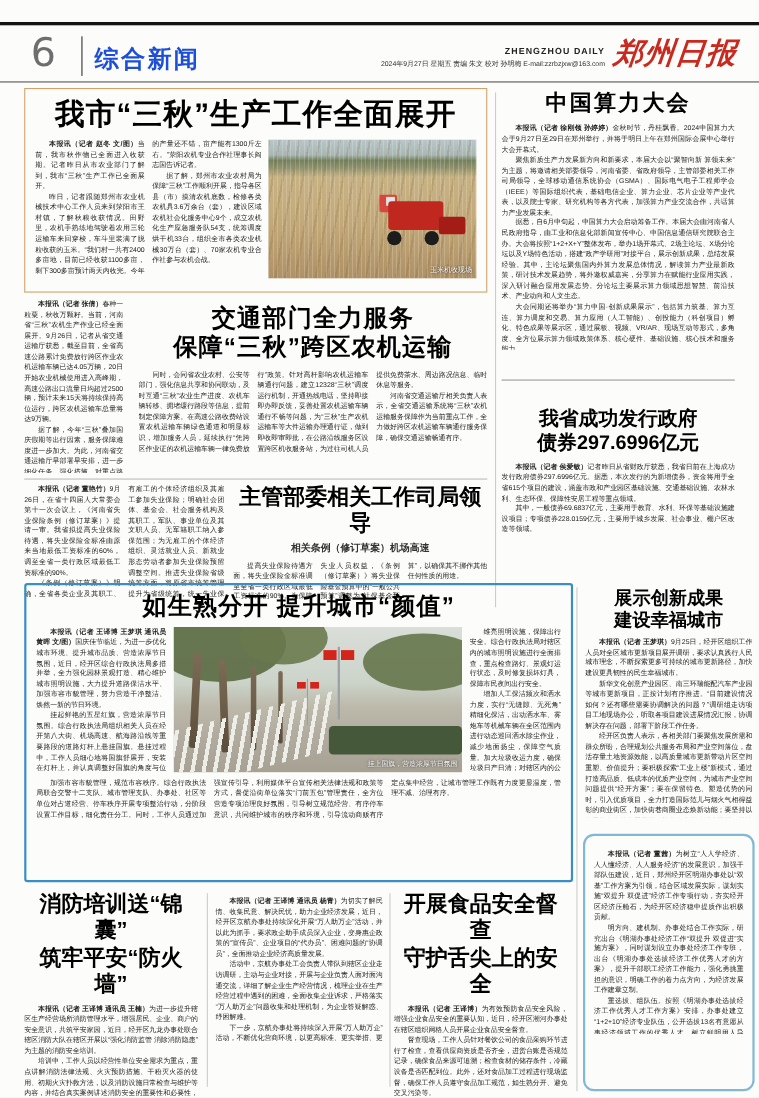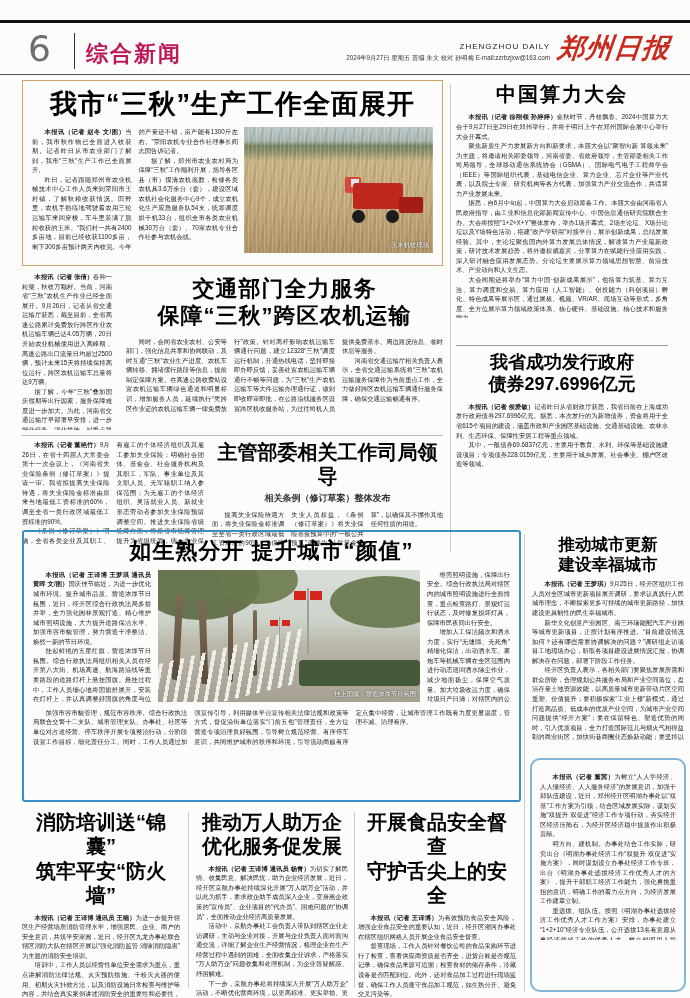--- a/index.html
+++ b/index.html
@@ -7,24 +7,24 @@
   .page{position:relative;width:690px;height:998px;margin:0 auto;background:#fcfcfa;overflow:hidden;color:#1a1a1a;}
   .abs{position:absolute;}
   .rule-h{position:absolute;background:#bbb;height:1px;}
   .rule-v{position:absolute;background:#ccc;width:1px;}
 
   
   .topline{position:absolute;left:0;top:20px;width:690px;height:3px;background:#141414;}
   .headerline{position:absolute;left:0;top:74px;width:690px;height:1px;background:#555;}
   .pagenum{position:absolute;left:28px;top:28px;font-size:36px;color:#6e6e6e;font-family:"DejaVu Sans",sans-serif;}
   .pn-sep{position:absolute;left:74px;top:33px;width:1px;height:36px;background:#333;}
-  .section-title{position:absolute;left:86px;top:39px;font-size:22px;font-weight:bold;letter-spacing:2px;color:#be185d;}
+  .section-title{position:absolute;left:86px;top:39px;font-size:22px;font-weight:bold;letter-spacing:2px;color:#1d4ed8;}
   .mast{position:absolute;right:20px;top:30px;display:flex;align-items:flex-end;gap:8px;}
   .mast-col{text-align:right;padding-bottom:3px;}
-  .mast-en{font-size:8px;font-weight:normal;letter-spacing:1px;color:#222;}
+  .mast-en{font-size:8px;font-weight:bold;letter-spacing:1px;color:#222;}
   .dateline{font-size:6.3px;color:#333;margin-top:3px;}
   .mast-logo{font-family:"DejaVu Serif",serif;font-style:italic;font-weight:bold;font-size:27px;color:#c92a20;letter-spacing:1px;transform:skewX(-6deg);}
 
   
   .body{font-size:6.3px;line-height:1.52;text-align:justify;color:#222;overflow:hidden;}
   .body p{margin:0;text-indent:2em;}
   .body b{font-weight:bold;}
   .cols2{column-count:2;column-gap:7px;}
   .cols3{column-count:3;column-gap:7px;}
   .hl{font-weight:bold;color:#000;text-align:center;line-height:1.22;}
@@ -57,21 +57,21 @@
   .a5-left{width:182px;height:112px;}
   .a5-right{flex:1;display:flex;flex-direction:column;}
   .a5-title{font-size:20px;}
   .a5-sub{font-size:9px;color:#333;text-align:center;margin:3px 0 5px;font-weight:bold;}
 
   
   .a3{left:456px;top:82px;width:212px;height:258px;}
   .a3-title{font-size:20px;letter-spacing:2px;margin-bottom:6px;}
   .a3-body{height:206px;}
   .a4{left:456px;top:352px;width:212px;height:172px;}
-  .a4-title{font-size:18px;}
+  .a4-title{font-size:18px;margin-top:18px;}
   .a4-body{height:118px;margin-top:6px;}
 
   
   .a6box{left:22px;top:530px;width:499px;height:272px;border:2px solid #3a8ec6;border-radius:3px;box-sizing:border-box;padding:6px 9px;}
   .a6-title{font-size:22px;letter-spacing:1px;}
   .a6row{display:flex;gap:7px;height:132px;margin-top:5px;}
   .a6c1{width:118px;height:132px;}
   .a6c3{flex:1;height:132px;}
   .a6-bottom{height:82px;margin-top:6px;}
   .photo2{position:relative;width:262px;overflow:hidden;background:linear-gradient(180deg,#d9ded8 0%,#ccd4ca 38%,#bcb9ab 55%,#b2ada0 72%,#a6a193 100%);}
@@ -157,21 +157,21 @@
 
   <div class="rule-h" style="left:22px;top:435px;width:421px;"></div>
 
   <div class="abs a5">
     <div class="body cols2 a5-left">
       <p><b>本报讯（记者 董艳竹）</b><span>9月26日，在省十四届人大常委会第十一次会议上，《河南省失业保险条例（修订草案）》提请一审。我省拟提高失业保险待遇，将失业保险金标准由原来当地最低工资标准的60%，调至全省一类行政区域最低工资标准的90%。</span></p>
       <p>《条例（修订草案）》明确，全省各类企业及其职工、有雇工的个体经济组织及其雇工参加失业保险；明确社会团体、基金会、社会服务机构及其职工，军队、事业单位及其文职人员、无军籍职工纳入参保范围；为无雇工的个体经济组织、灵活就业人员、新就业形态劳动者参加失业保险预留调整空间。推进失业保险省级统筹方面，将原省市统筹管理提升为省级统筹，统一失业保险政策、基金收支管理、基金预算管理、经办服务管理、信息系统管理，优化基金管理经办。</p>
     </div>
     <div class="a5-right">
       <div class="hl a5-title">主管部委相关工作司局领导</div>
-      <div class="a5-sub">相关条例（修订草案）整体发布</div>
+      <div class="a5-sub">相关条例（修订草案）机场高速</div>
       <div class="body cols3" style="flex:1;">
         <p>提高失业保险待遇方面，将失业保险金标准调至全省一类行政区域最低工资标准的90%。为保障失业人员权益，《条例（修订草案）》将失业保险基金预算中的“一般公共预算”调整为“社保基金预算”，以确保其不挪作其他任何性质的用途。</p>
       </div>
     </div>
   </div>
 
   <div class="rule-v" style="left:450px;top:84px;height:468px;"></div>
 
   <div class="abs a3">
     <div class="hl a3-title">
@@ -231,21 +231,21 @@
     </div>
     <div class="body cols3 a6-bottom">
       <p>加强市容市貌管理，规范市容秩序。综合行政执法局联合交警十二支队、城市管理支队、办事处、社区等单位对占道经营、停车秩序开展专项整治行动，分阶段设置工作目标，细化责任分工。同时，工作人员通过加强宣传引导，利用媒体平台宣传相关法律法规和政策等方式，督促沿街单位落实“门前五包”管理责任，全方位营造专项治理良好氛围，引导树立规范经营、有序停车意识，共同维护城市的秩序和环境，引导流动商贩有序定点集中经营，让城市管理工作既有力度更显温度，管理不减、治理有序。</p>
     </div>
   </div>
 
   <div class="rule-v" style="left:524px;top:534px;height:458px;"></div>
 
   <div class="abs a7">
     <div class="hl a7-title">
-      <div>推动城市更新</div>
+      <div>展示创新成果</div>
       <div>建设幸福城市</div>
     </div>
     <div class="body a7-body">
       <p><b>本报讯（记者 王梦琪）</b><span>9月25日，经开区组织工作人员对全区城市更新项目展开调研，要求认真践行人民城市理念，不断探索更多可持续的城市更新路径，加快建设更具韧性的民生幸福城市。</span></p>
       <p>新华文化创意产业园区、南三环瑞能配汽车产业园等城市更新项目，正按计划有序推进。“目前建设情况如何？还有哪些需要协调解决的问题？”调研组走访项目工地现场办公，听取各项目建设进展情况汇报，协调解决存在问题，部署下阶段工作任务。</p>
       <p>经开区负责人表示，各相关部门要聚焦发展所需和群众所盼，合理规划公共服务布局和产业空间落位，盘活存量土地资源效能，以高质量城市更新带动片区空间重塑、价值提升；要积极探索“工业上楼”新模式，通过打造高品质、低成本的优质产业空间，为城市产业空间问题提供“经开方案”；要在保留特色、塑造优势的同时，引入优质项目，全力打造国际范儿与烟火气相得益彰的商业街区，加快街巷商圈业态焕新动能；要坚持以人民为中心的发展思想，扎实有序推动城市更新，持续完善城市功能，提升城市品质，努力让环境更宜居、城市更美好、群众更幸福。</p>
     </div>
   </div>
 
   <div class="abs a8box">
@@ -265,24 +265,20 @@
     <div class="body btm-body">
       <p><b>本报讯（记者 王译博 通讯员 王楠）</b><span>为进一步提升辖区生产经营场所消防管理水平，增强居民、企业、商户的安全意识，共筑平安家园，近日，经开区九龙办事处联合辖区消防大队在辖区开展以“强化消防监管 消除消防隐患”为主题的消防安全培训。</span></p>
       <p>培训中，工作人员以经营性单位安全需求为重点，重点讲解消防法律法规、火灾预防措施、干粉灭火器的使用、初期火灾扑救方法，以及消防设施日常检查与维护等内容，并结合真实案例讲述消防安全的重要性和必要性，提醒企业要时刻紧绷消防安全这根弦，认真开展消防安全自查自纠，及时消除各类安全隐患。</p>
       <p>下一步，九龙办事处将以此次培训为契机，持续加强消防安全宣传教育，严格落实消防安全责任制，推动形成“人人讲安全、个个会应急”的良好氛围，全力筑牢辖区消防安全“防火墙”。</p>
     </div>
   </div>
 
   <div class="rule-v" style="left:188px;top:812px;height:176px;"></div>
 
   <div class="abs btm b2">
-    <div class="hl btm-title">
-      <div>推动万人助万企</div>
-      <div>优化服务促发展</div>
-    </div>
     <div class="body btm-body">
       <p><b>本报讯（记者 王译博 通讯员 杨青）</b><span>为切实了解民情、收集民意、解决民忧，助力企业经济发展，近日，经开区京航办事处持续深化开展“万人助万企”活动，并以此为抓手，要求政企助手成员深入企业，变身惠企政策的“宣传员”、企业项目的“代办员”、困难问题的“协调员”，全面推动企业经济高质量发展。</span></p>
       <p>活动中，京航办事处工会负责人带队到辖区企业走访调研，主动与企业对接，开展与企业负责人面对面沟通交流，详细了解企业生产经营情况，梳理企业在生产经营过程中遇到的困难，全面收集企业诉求，严格落实“万人助万企”问题收集和处理机制，为企业答疑解惑、纾困解难。</p>
       <p>下一步，京航办事处将持续深入开展“万人助万企”活动，不断优化营商环境，以更高标准、更实举措、更优服务推动企业高质量发展，为经开区经济社会发展贡献力量。</p>
     </div>
   </div>
 
   <div class="rule-v" style="left:354px;top:812px;height:176px;"></div>
 
   <div class="abs btm b3">

